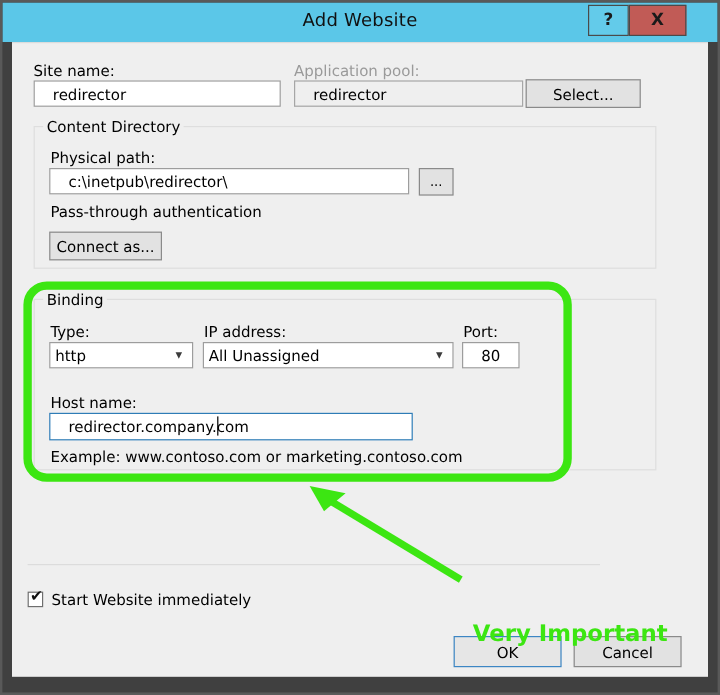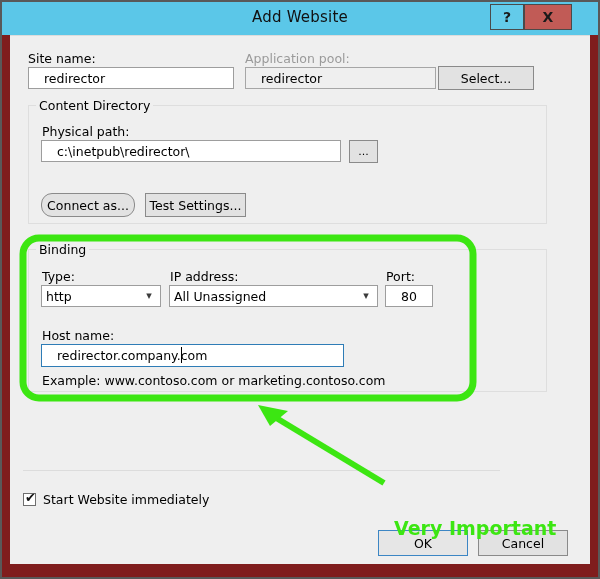--- a/index.html
+++ b/index.html
@@ -12,21 +12,21 @@
     height: 579px;
     font-family: "DejaVu Sans", sans-serif;
     -webkit-font-smoothing: none;
   }
 
   #window {
     position: absolute;
     left: 0; top: 0;
     width: 600px; height: 579px;
     box-sizing: border-box;
-    background: #7f1d1d;          
+    background: #404040;          
     border: 2px solid #595959;
     overflow: hidden;
   }
 
   
   #titlebar {
     position: absolute;
     left: 0; top: 0;
     width: 596px; height: 33px;
     background: #5bc7e8;
@@ -214,23 +214,23 @@
 
     <button class="btn" style="left:428px; top:30px; width:96px; height:24px;">Select...</button>
 
     <div class="group" style="left:18px; top:69px; width:519px; height:119px;"></div>
     <div class="group-title" style="left:26px; top:62px;">Content Directory</div>
 
     <div class="lbl" style="left:32px; top:88px;">Physical path:</div>
     <input class="tbox" style="left: 31px; top: 104px; width: 300px;" value="c:\inetpub\redirector\">
     <button class="btn" style="left:339px; top:104px; width:29px; height:23px; font-size:11px;">...</button>
 
-
-    <button class="btn" style="left:31px; top:157px; width:94px; height:24px;border-radius:11px;">Connect as...</button>
-    <button class="btn" style="left:135px; top:157px; width:101px; height:24px;">Test Settings...</button>
+    <div class="lbl" style="left:32px; top:133px;">Pass-through authentication</div>
+
+    <button class="btn" style="left:31px; top:157px; width:94px; height:24px;">Connect as...</button>
 
     <div class="group" style="left:18px; top:213px; width:519px; height:143px;"></div>
     <div class="group-title" style="left:26px; top:206px;">Binding</div>
 
     <div class="lbl" style="left:32px; top:233px;">Type:</div>
     <div class="combo" style="left:31px; top:249px; width:120px;">
       <div class="cval">http</div>
       <div class="carrow">▾</div>
     </div>
 

